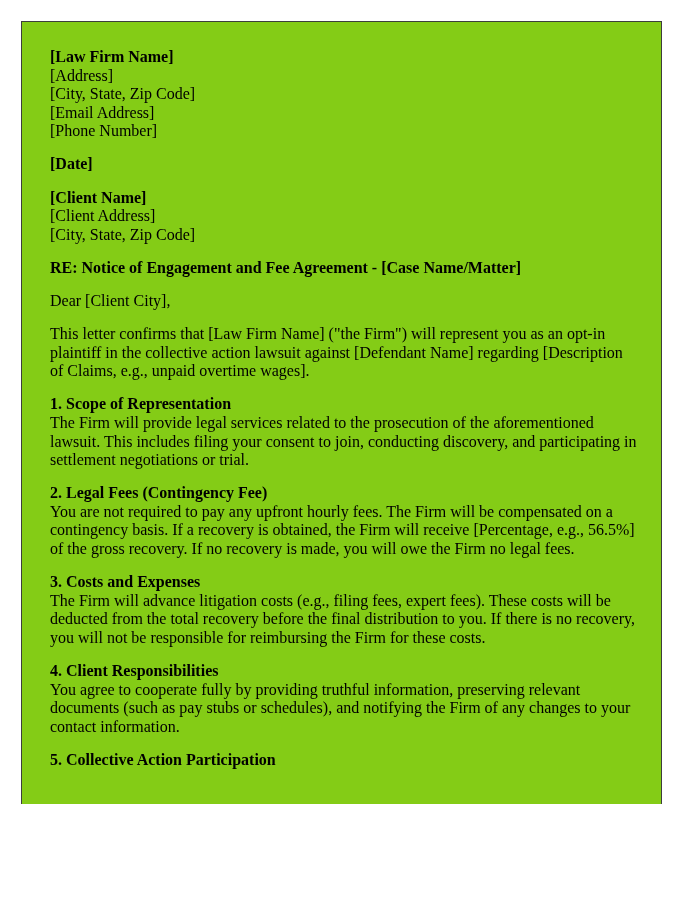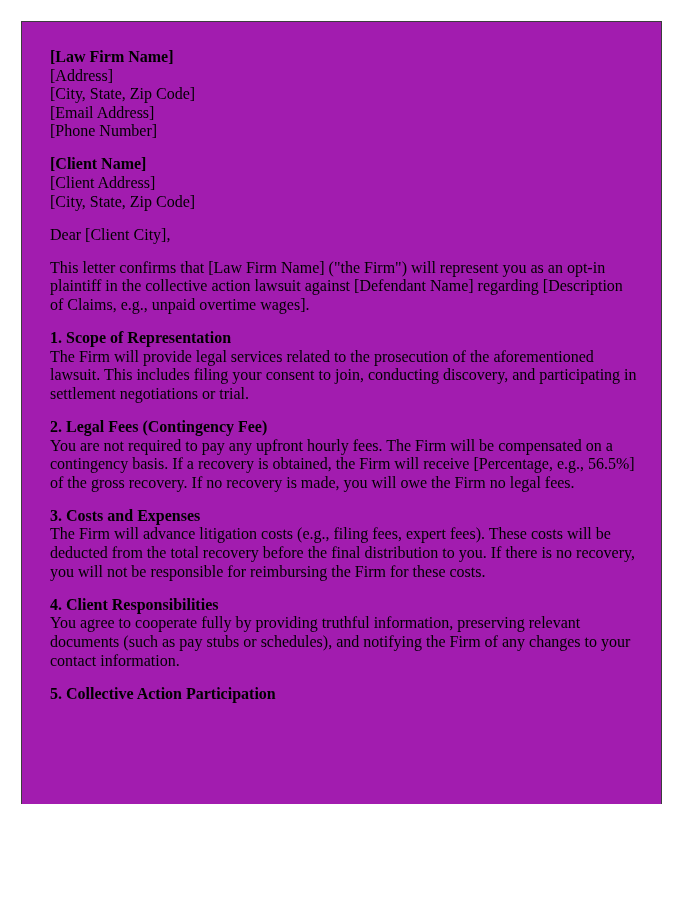--- a/index.html
+++ b/index.html
@@ -20,21 +20,21 @@
     position: absolute;
     left: 21px;
     top: 21px;
     width: 641px;
     height: 783px;
     box-sizing: border-box;
     border: 1px solid #3d3d3d;
     border-bottom: none;
     padding: 26px 22px 0 28px;
     overflow: hidden;
-    background: #a21caf;
+    background: #84cc16;
     line-height: 18.6px;
   }
   .block {
     margin: 0 0 14.5px 0;
   }
   .b {
     font-weight: bold;
   }
 </style>
 </head>
@@ -43,27 +43,29 @@
 <div class="letter">
 
   <div class="block">
     <div class="b">[Law Firm Name]</div>
     <div>[Address]</div>
     <div>[City, State, Zip Code]</div>
     <div>[Email Address]</div>
     <div>[Phone Number]</div>
   </div>
 
+  <div class="block b">[Date]</div>
 
   <div class="block">
     <div class="b">[Client Name]</div>
     <div>[Client Address]</div>
     <div>[City, State, Zip Code]</div>
   </div>
 
+  <div class="block b">RE: Notice of Engagement and Fee Agreement - [Case Name/Matter]</div>
 
   <div class="block">Dear [Client City],</div>
 
   <div class="block">This letter confirms that [Law Firm Name] ("the Firm") will represent you as an opt-in plaintiff in the collective action lawsuit against [Defendant Name] regarding [Description of Claims, e.g., unpaid overtime wages].</div>
 
   <div class="block">
     <span class="b">1. Scope of Representation</span><br>
     <span>The Firm will provide legal services related to the prosecution of the aforementioned lawsuit. This includes filing your consent to join, conducting discovery, and participating in settlement negotiations or trial.</span>
   </div>
 

